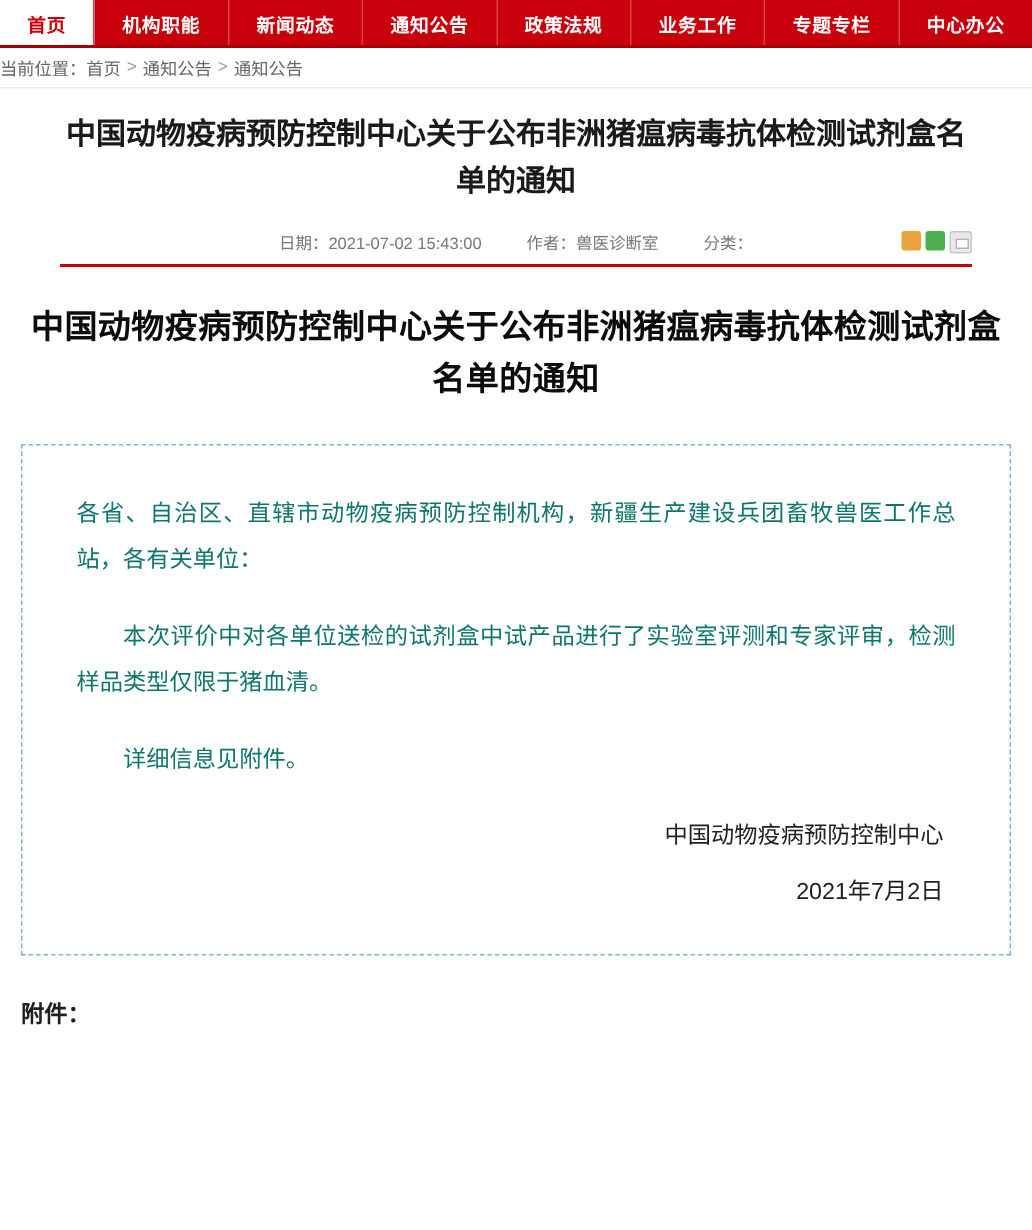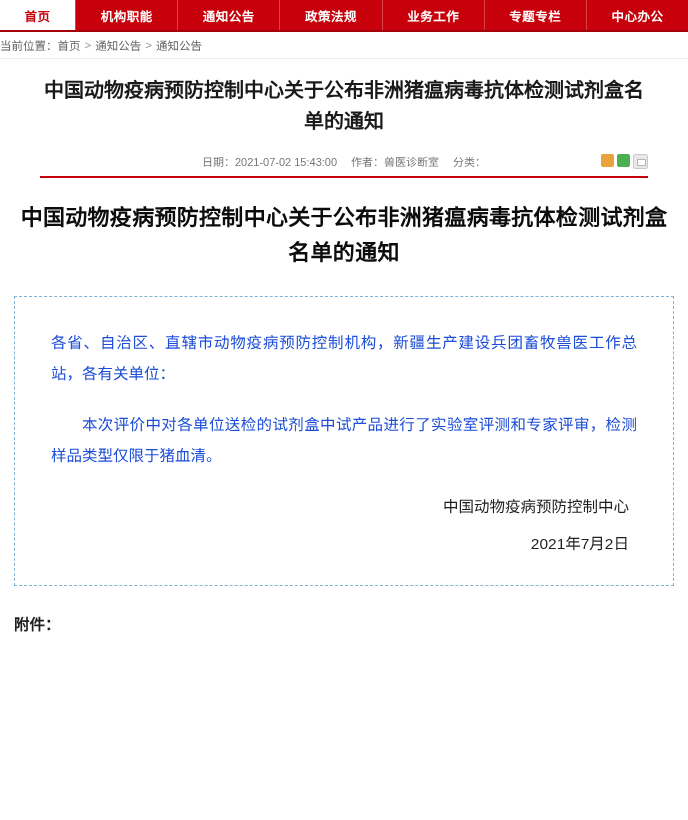--- a/index.html
+++ b/index.html
@@ -69,21 +69,21 @@
     color: #1a1a1a;
     text-align: center;
     font-family: "Liberation Sans", "DejaVu Sans", sans-serif;
   }
   .meta-row {
     margin-top: 16px;
     padding-bottom: 7px;
     display: flex;
     align-items: center;
     justify-content: center;
-    gap: 14px;
+    gap: 30px;
     font-size: 11px;
     color: #777777;
     position: relative;
     border-bottom: 2px solid #c7000b;
   }
   .meta-item { white-space: nowrap; }
   .share-icons {
     position: absolute;
     right: 0;
     bottom: 7px;
@@ -124,21 +124,21 @@
   .doc-box {
     margin: 26px 14px 0 14px;
     border: 1px dashed #7fb3d5;
     padding: 30px 36px 26px 36px;
     box-sizing: border-box;
   }
   .doc-box p {
     margin: 0 0 20px 0;
     font-size: 15.5px;
     line-height: 2.0;
-    color: #1d4ed8;
+    color: #0f766e;
     text-align: justify;
   }
   .doc-box p.indent { text-indent: 2em; }
   .sign-line {
     margin: 0 0 6px 0;
     font-size: 15.5px;
     line-height: 2.0;
     color: #1f1f1f;
     text-align: right;
     padding-right: 8px;
@@ -151,20 +151,21 @@
     font-weight: bold;
     color: #1f1f1f;
   }
 </style>
 </head>
 <body>
 
 <div class="topnav">
   <div class="topnav-item active">首页</div>
   <div class="topnav-item">机构职能</div>
+  <div class="topnav-item">新闻动态</div>
   <div class="topnav-item">通知公告</div>
   <div class="topnav-item">政策法规</div>
   <div class="topnav-item">业务工作</div>
   <div class="topnav-item">专题专栏</div>
   <div class="topnav-item">中心办公</div>
 </div>
 
 <div class="breadcrumb-wrap">
   <span>当前位置：</span>
   <a>首页</a>
@@ -188,18 +189,19 @@
       <span class="share-ico print"></span>
     </span>
   </div>
 </div>
 
 <div class="doc-title">中国动物疫病预防控制中心关于公布非洲猪瘟病毒抗体检测试剂盒名单的通知</div>
 
 <div class="doc-box">
   <p>各省、自治区、直辖市动物疫病预防控制机构，新疆生产建设兵团畜牧兽医工作总站，各有关单位：</p>
   <p class="indent">本次评价中对各单位送检的试剂盒中试产品进行了实验室评测和专家评审，检测样品类型仅限于猪血清。</p>
+  <p class="indent">详细信息见附件。</p>
 
   <div class="sign-line">中国动物疫病预防控制中心</div>
   <div class="sign-line last">2021年7月2日</div>
 </div>
 
 <div class="attach-title">附件：</div>
 
 </body></html>

